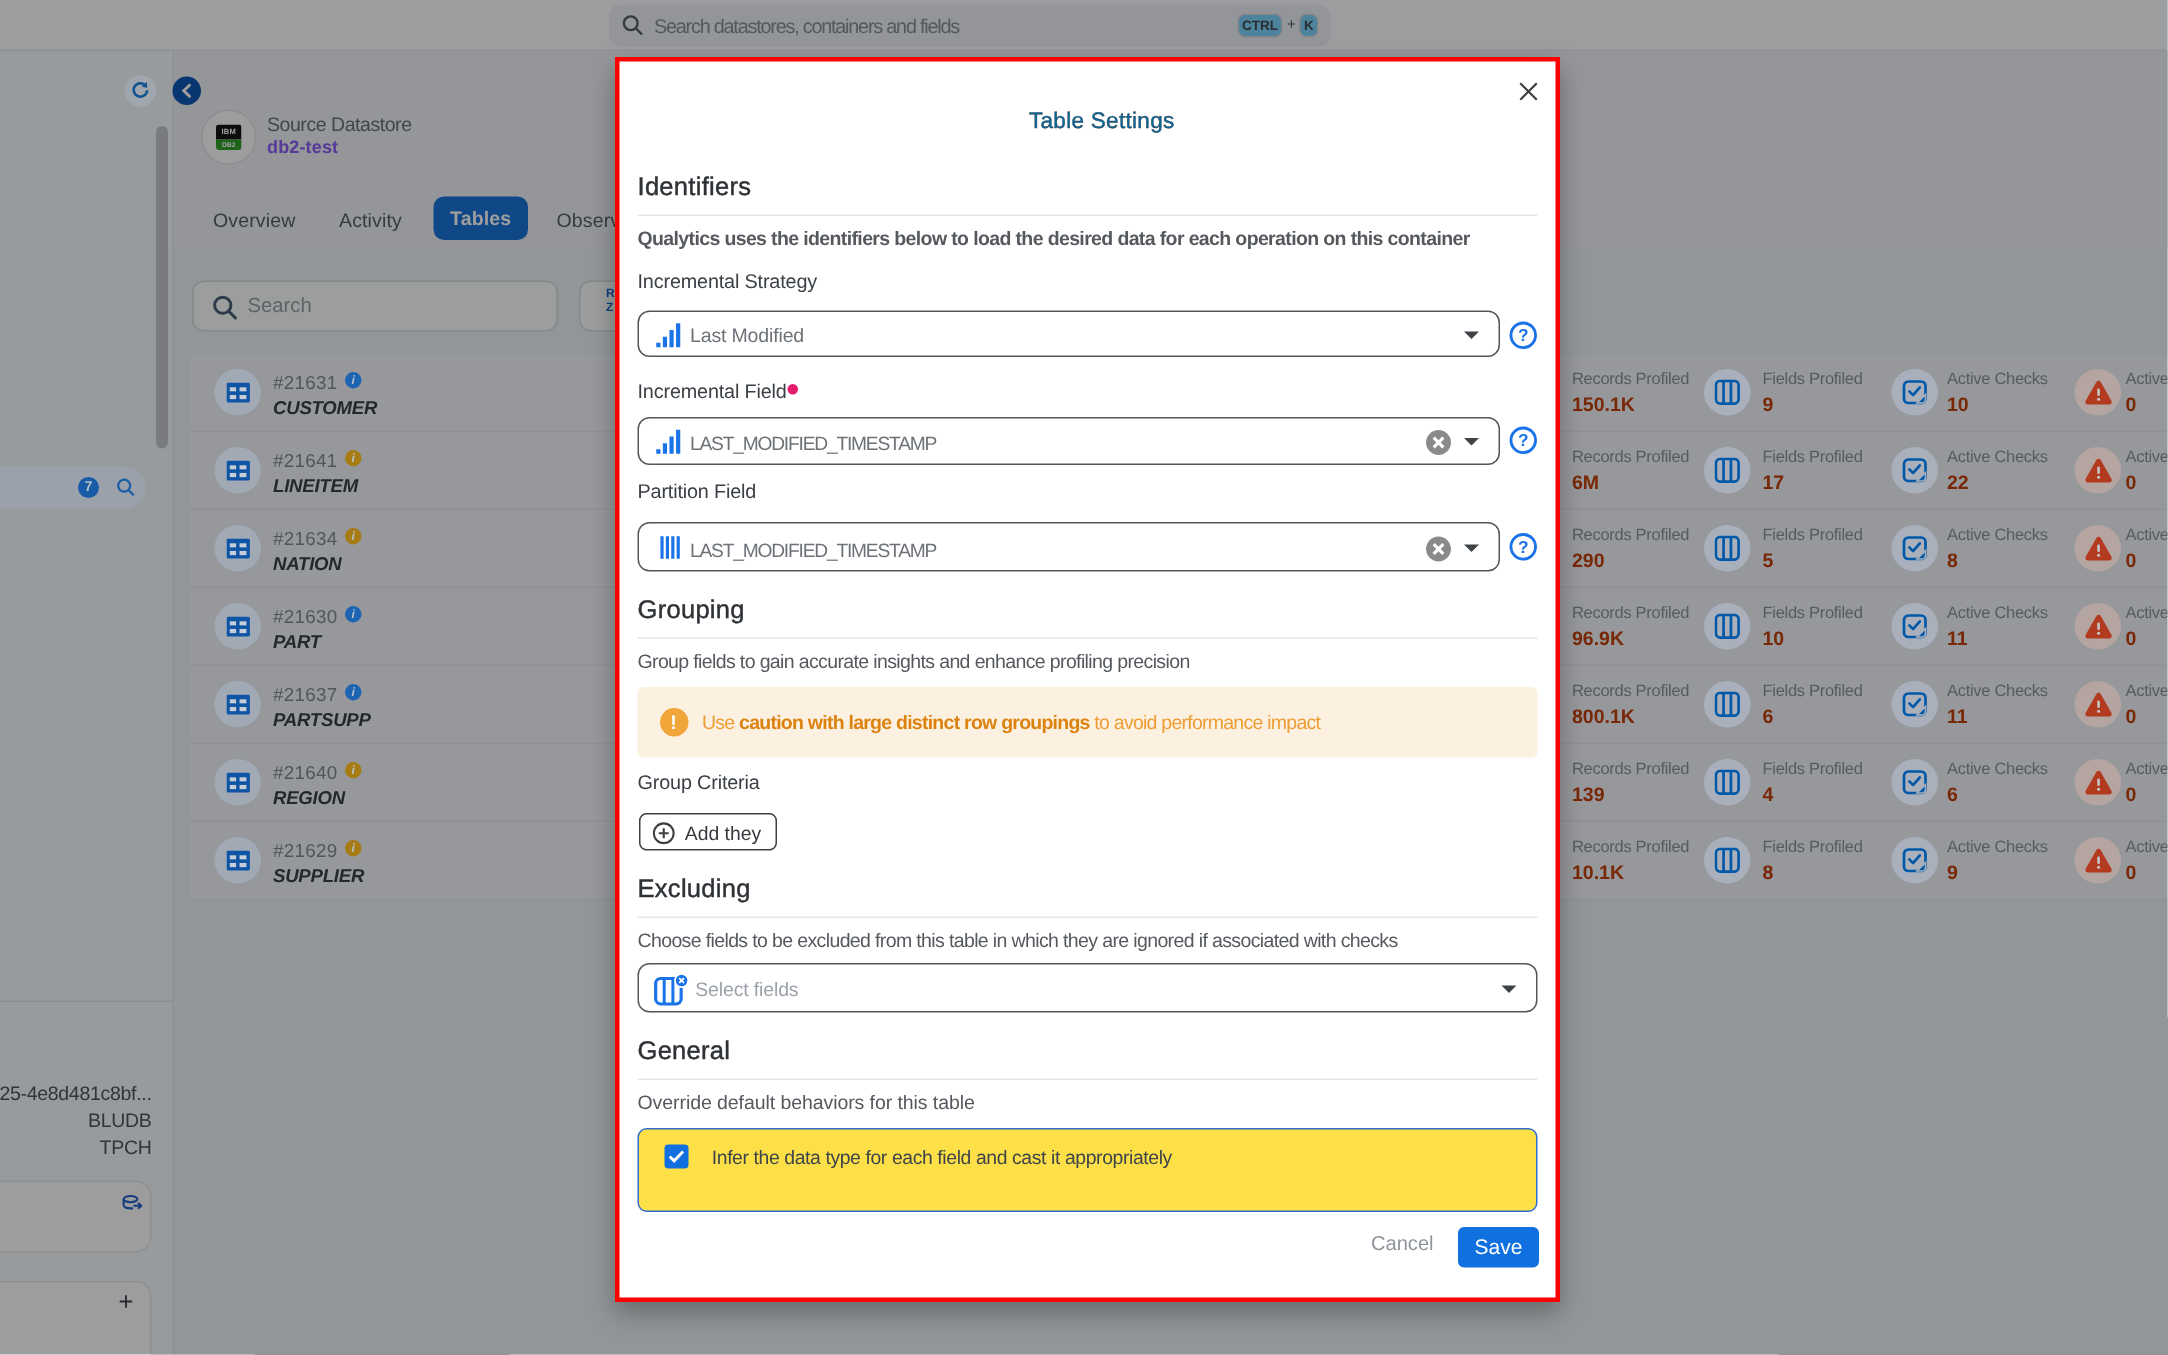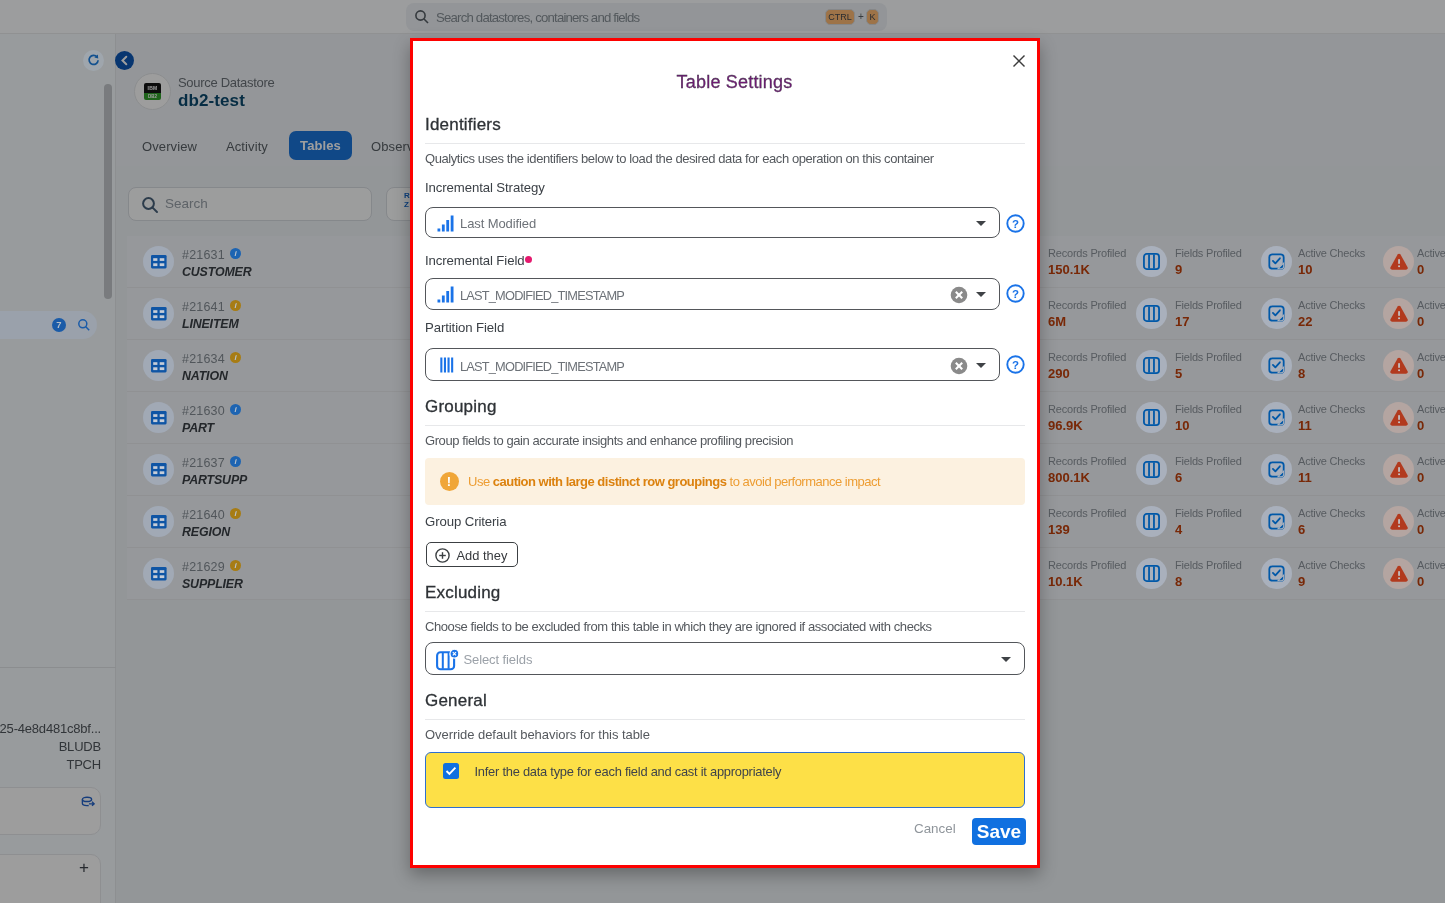--- a/index.html
+++ b/index.html
@@ -4,42 +4,42 @@
 <style>
   * { margin:0; padding:0; box-sizing:border-box; }
   html,body { width:1445px; height:903px; overflow:hidden; }
   body { font-family:"Liberation Sans", sans-serif; position:relative; background:#eff3f7; }
   .abs { position:absolute; }
 
   
   .topbar { position:absolute; left:0; top:0; width:1445px; height:34px; background:#fcfeff; border-bottom:1px solid #e8eaec; }
   .searchpill { position:absolute; left:406px; top:3px; width:481px; height:28px; background:#edf1f5; border-radius:8px; }
   .searchpill .ph { position:absolute; left:30px; top:7px; font-size:13.2px; color:#878f96; letter-spacing:-0.8px; }
-  .kbd { position:absolute; top:6px; height:16px; border:1px solid #d7dadd; background:#fdba74; border-radius:5px; font-size:9px; font-weight:normal; color:#43484e; line-height:14px; text-align:center; }
+  .kbd { position:absolute; top:6px; height:16px; border:1px solid #d7dadd; background:#7dd3fc; border-radius:5px; font-size:9px; font-weight:bold; color:#43484e; line-height:14px; text-align:center; }
   .plus { position:absolute; top:8px; font-size:10px; color:#5a6066; }
 
   
   .sidebar { position:absolute; left:0; top:34px; width:116px; height:869px; background:#f6fafd; border-right:1px solid #e4e7ea; }
   .sidebar > * { transform:translateY(-34px); }
   .refresh { position:absolute; left:83px; top:50px; width:21px; height:21px; border-radius:50%; background:#9fa6ad; z-index:6; }
   .sscroll { position:absolute; left:104px; top:84px; width:8px; height:215px; background:#c3c7cb; border-radius:4px; }
   .selpill { position:absolute; left:-8px; top:311px; width:105px; height:28px; background:#9aa1ab; border-radius:0 14px 14px 0; z-index:6; }
   .badge7 { position:absolute; left:60px; top:7px; width:14px; height:14px; border-radius:50%; background:#1a5ba8; color:#b4bec8; font-size:9.5px; font-weight:bold; text-align:center; line-height:14px; }
   .sdivider { position:absolute; left:0; top:667px; width:116px; height:1px; background:#e1e4e7; }
   .sidetxt { position:absolute; right:14px; text-align:right; font-size:13px; color:#50565c; letter-spacing:-0.2px; white-space:nowrap; }
   .sbox { position:absolute; left:-12px; width:113px; background:#fdfdfe; border:1px solid #e5e7ea; border-radius:10px; }
 
   
   .collapsebtn { position:absolute; left:115px; top:51px; width:19px; height:19px; border-radius:50%; background:#0d57b5; z-index:1; }
   .avatar { position:absolute; left:134px; top:73px; width:37px; height:37px; border-radius:50%; background:#fefefe; border:1px solid #e2e4e7; }
   .db2logo { position:absolute; left:9px; top:9px; width:17px; height:17px; border-radius:2px; overflow:hidden; }
   .db2top { height:10px; background:#161616; color:#fff; font-size:5px; font-weight:bold; text-align:center; line-height:11px; letter-spacing:0.2px; }
   .db2bot { height:7px; background:#33a02c; color:#fff; font-size:4.5px; font-weight:bold; text-align:center; line-height:7px; }
   .srcds { position:absolute; left:178px; top:75px; font-size:13px; color:#6b7178; letter-spacing:-0.3px; }
-  .dsname { position:absolute; left:178px; top:91px; font-size:17px; font-weight:bold; color:#0c4a6e; letter-spacing:0.1px; }
+  .dsname { position:absolute; left:178px; top:91px; font-size:12px; font-weight:bold; color:#8b5cf6; letter-spacing:0.1px; }
   .tab { position:absolute; top:139px; font-size:13px; color:#5a6066; letter-spacing:0.1px; }
   .tabpill { position:absolute; left:289px; top:131px; width:63px; height:29px; background:#1a74da; border-radius:7px; color:#ffffff; font-size:13px; font-weight:bold; text-align:center; line-height:29px; letter-spacing:0.1px; }
 
   
   .panel { position:absolute; left:116px; top:166px; width:1329px; height:737px; background:#eef2f6; }
   .csearch { position:absolute; left:128px; top:187px; width:244px; height:34px; background:#fcfdfd; border:1px solid #d7dbe0; border-radius:8px; }
   .csearch .ph { position:absolute; left:36px; top:8px; font-size:13.5px; color:#98a0a8; }
   .sortbox { position:absolute; left:386px; top:187px; width:60px; height:34px; background:#fcfdfd; border:1px solid #d7dbe0; border-radius:8px; }
   .sortbox .rz { position:absolute; left:17px; top:4px; font-size:8px; font-weight:bold; color:#1567c9; line-height:8.5px; }
 
@@ -450,25 +450,25 @@
     <span class="statval l-ano">0</span>
 </div>
 
 <div class="ovl"></div>
 
 <div class="modal">
   <svg class="m" style="left:599px;top:13px" width="14" height="14" viewBox="0 0 14 14">
       <line x1="1.5" y1="1.5" x2="12.5" y2="12.5" stroke="#3c3c3c" stroke-width="1.4"></line>
       <line x1="12.5" y1="1.5" x2="1.5" y2="12.5" stroke="#3c3c3c" stroke-width="1.4"></line>
     </svg>
-  <div class="m" style="left:0;top:31px;width:624px;text-align:center;font-size:18px;color:#701a75;letter-spacing:0.2px;padding-left:19px;-webkit-text-stroke:0.3px #3a3e42;">Table Settings</div>
+  <div class="m" style="left:0;top:31px;width:624px;text-align:center;font-size:15px;color:#0369a1;letter-spacing:0.2px;padding-left:19px;-webkit-text-stroke:0.3px #3a3e42;">Table Settings</div>
 
   <div class="m mh" style="left:12px;top:74px;">Identifiers</div>
   <div class="mdiv" style="top:102px;"></div>
-  <div class="m mdesc" style="left:12px;top:110px;">Qualytics uses the identifiers below to load the desired data for each operation on this container</div>
+  <div class="m mdesc" style="left:12px;top:110px;font-weight:bold;">Qualytics uses the identifiers below to load the desired data for each operation on this container</div>
 
   <div class="m mlabel" style="left:12px;top:138.5px;">Incremental Strategy</div>
   <div class="msel" style="top:166px;height:31px;">
     <svg class="m" style="left:11px;top:7px" width="17" height="17" viewBox="0 0 17 17">
         <rect x="0.5" y="13.5" width="2.8" height="3" fill="#1a73e8"></rect>
         <rect x="4.9" y="9.5" width="2.8" height="7" fill="#1a73e8"></rect>
         <rect x="9.3" y="5" width="2.8" height="11.5" fill="#1a73e8"></rect>
         <rect x="13.7" y="0.5" width="2.8" height="16" fill="#1a73e8"></rect>
       </svg>
     <span class="seltxt" style="top:8px;">Last Modified</span>
@@ -564,14 +564,14 @@
   <div class="m" style="left:12px;top:710.5px;width:600px;height:56px;background:#fde047;border:1.5px solid #2e6fd0;border-radius:6px;">
     <div class="m" style="left:17px;top:10.5px;width:15.5px;height:15.5px;background:#1070e0;border-radius:2.5px;">
       <svg class="m" style="left:2px;top:3px" width="12" height="10" viewBox="0 0 12 10">
           <path d="M1.5 5 L4.4 7.9 L10.4 1.6" fill="none" stroke="#fff" stroke-width="1.9"></path>
         </svg>
     </div>
     <span class="m" style="left:48.5px;top:11px;font-size:12.9px;color:#3f444a;letter-spacing:-0.25px;">Infer the data type for each field and cast it appropriately</span>
   </div>
 
   <span class="m" style="left:501px;top:780px;font-size:13.4px;color:#8f959b;">Cancel</span>
-  <div class="m" style="left:559px;top:776.5px;width:54px;height:27.5px;background:#1070e0;border-radius:4px;color:#fff;font-size:19px;font-weight:bold;text-align:center;line-height:27.5px;">Save</div>
+  <div class="m" style="left:559px;top:776.5px;width:54px;height:27.5px;background:#1070e0;border-radius:4px;color:#fff;font-size:14px;font-weight:normal;text-align:center;line-height:27.5px;">Save</div>
 </div>
 
 </body></html>

